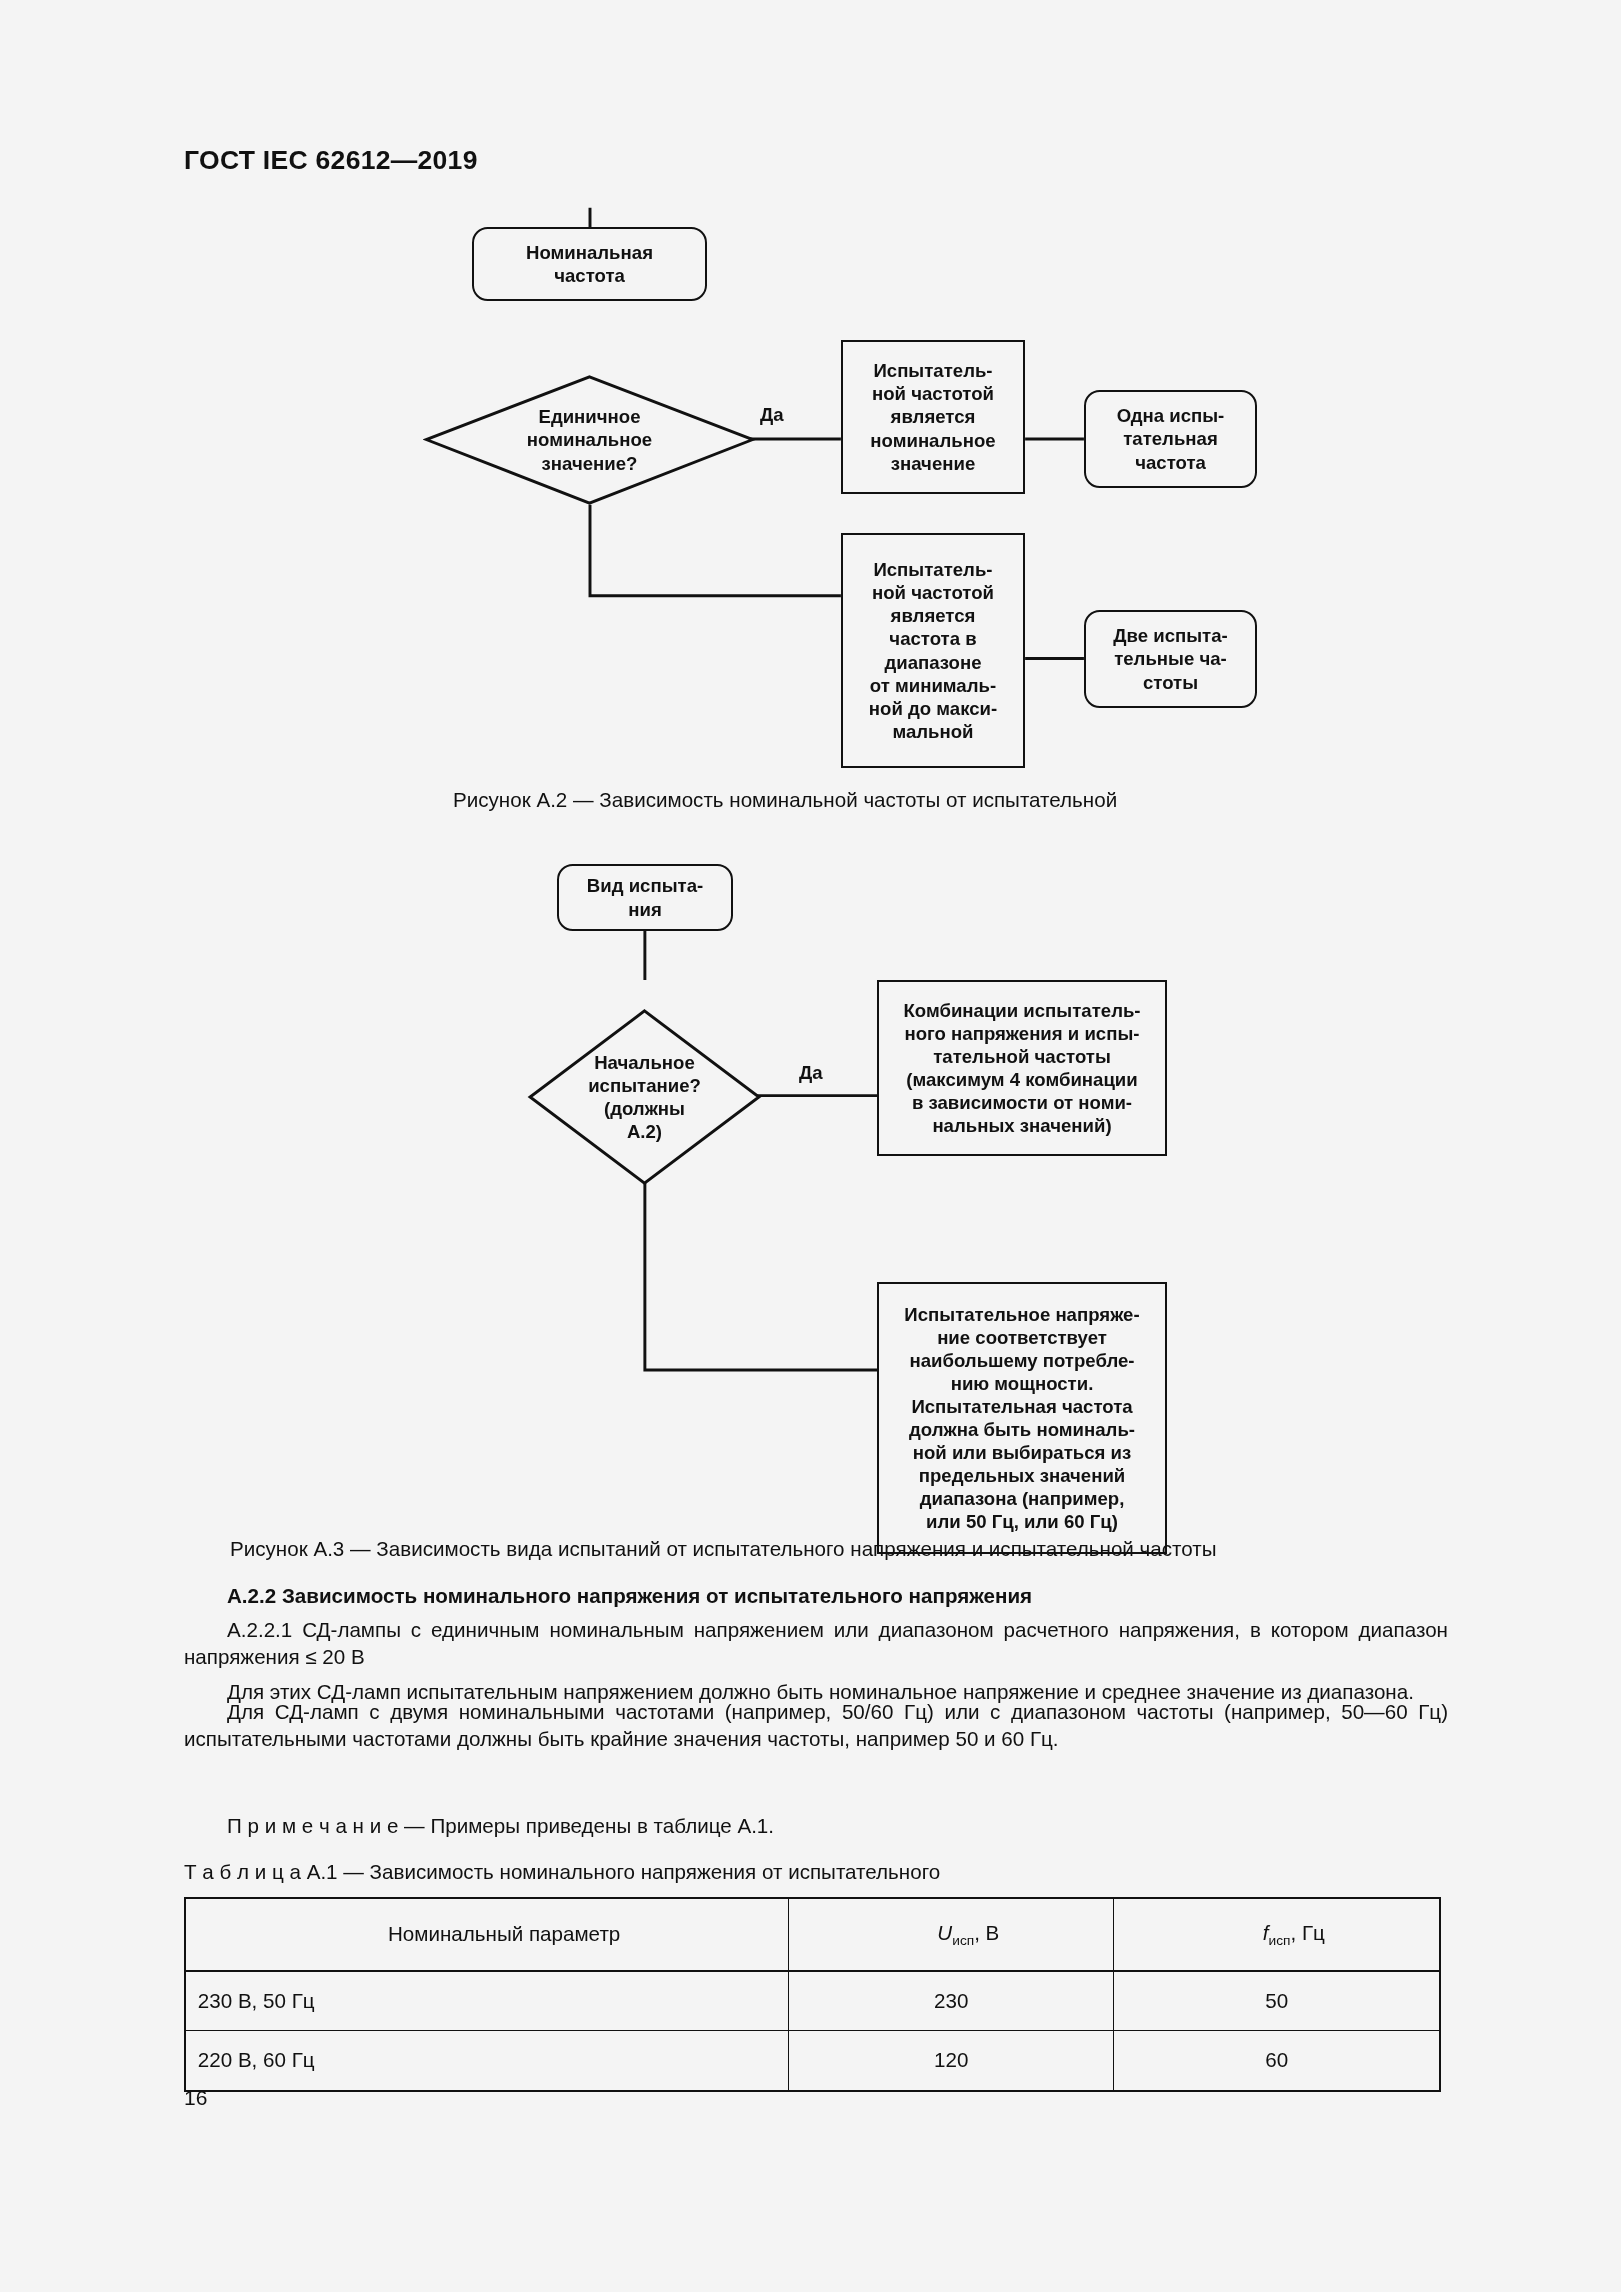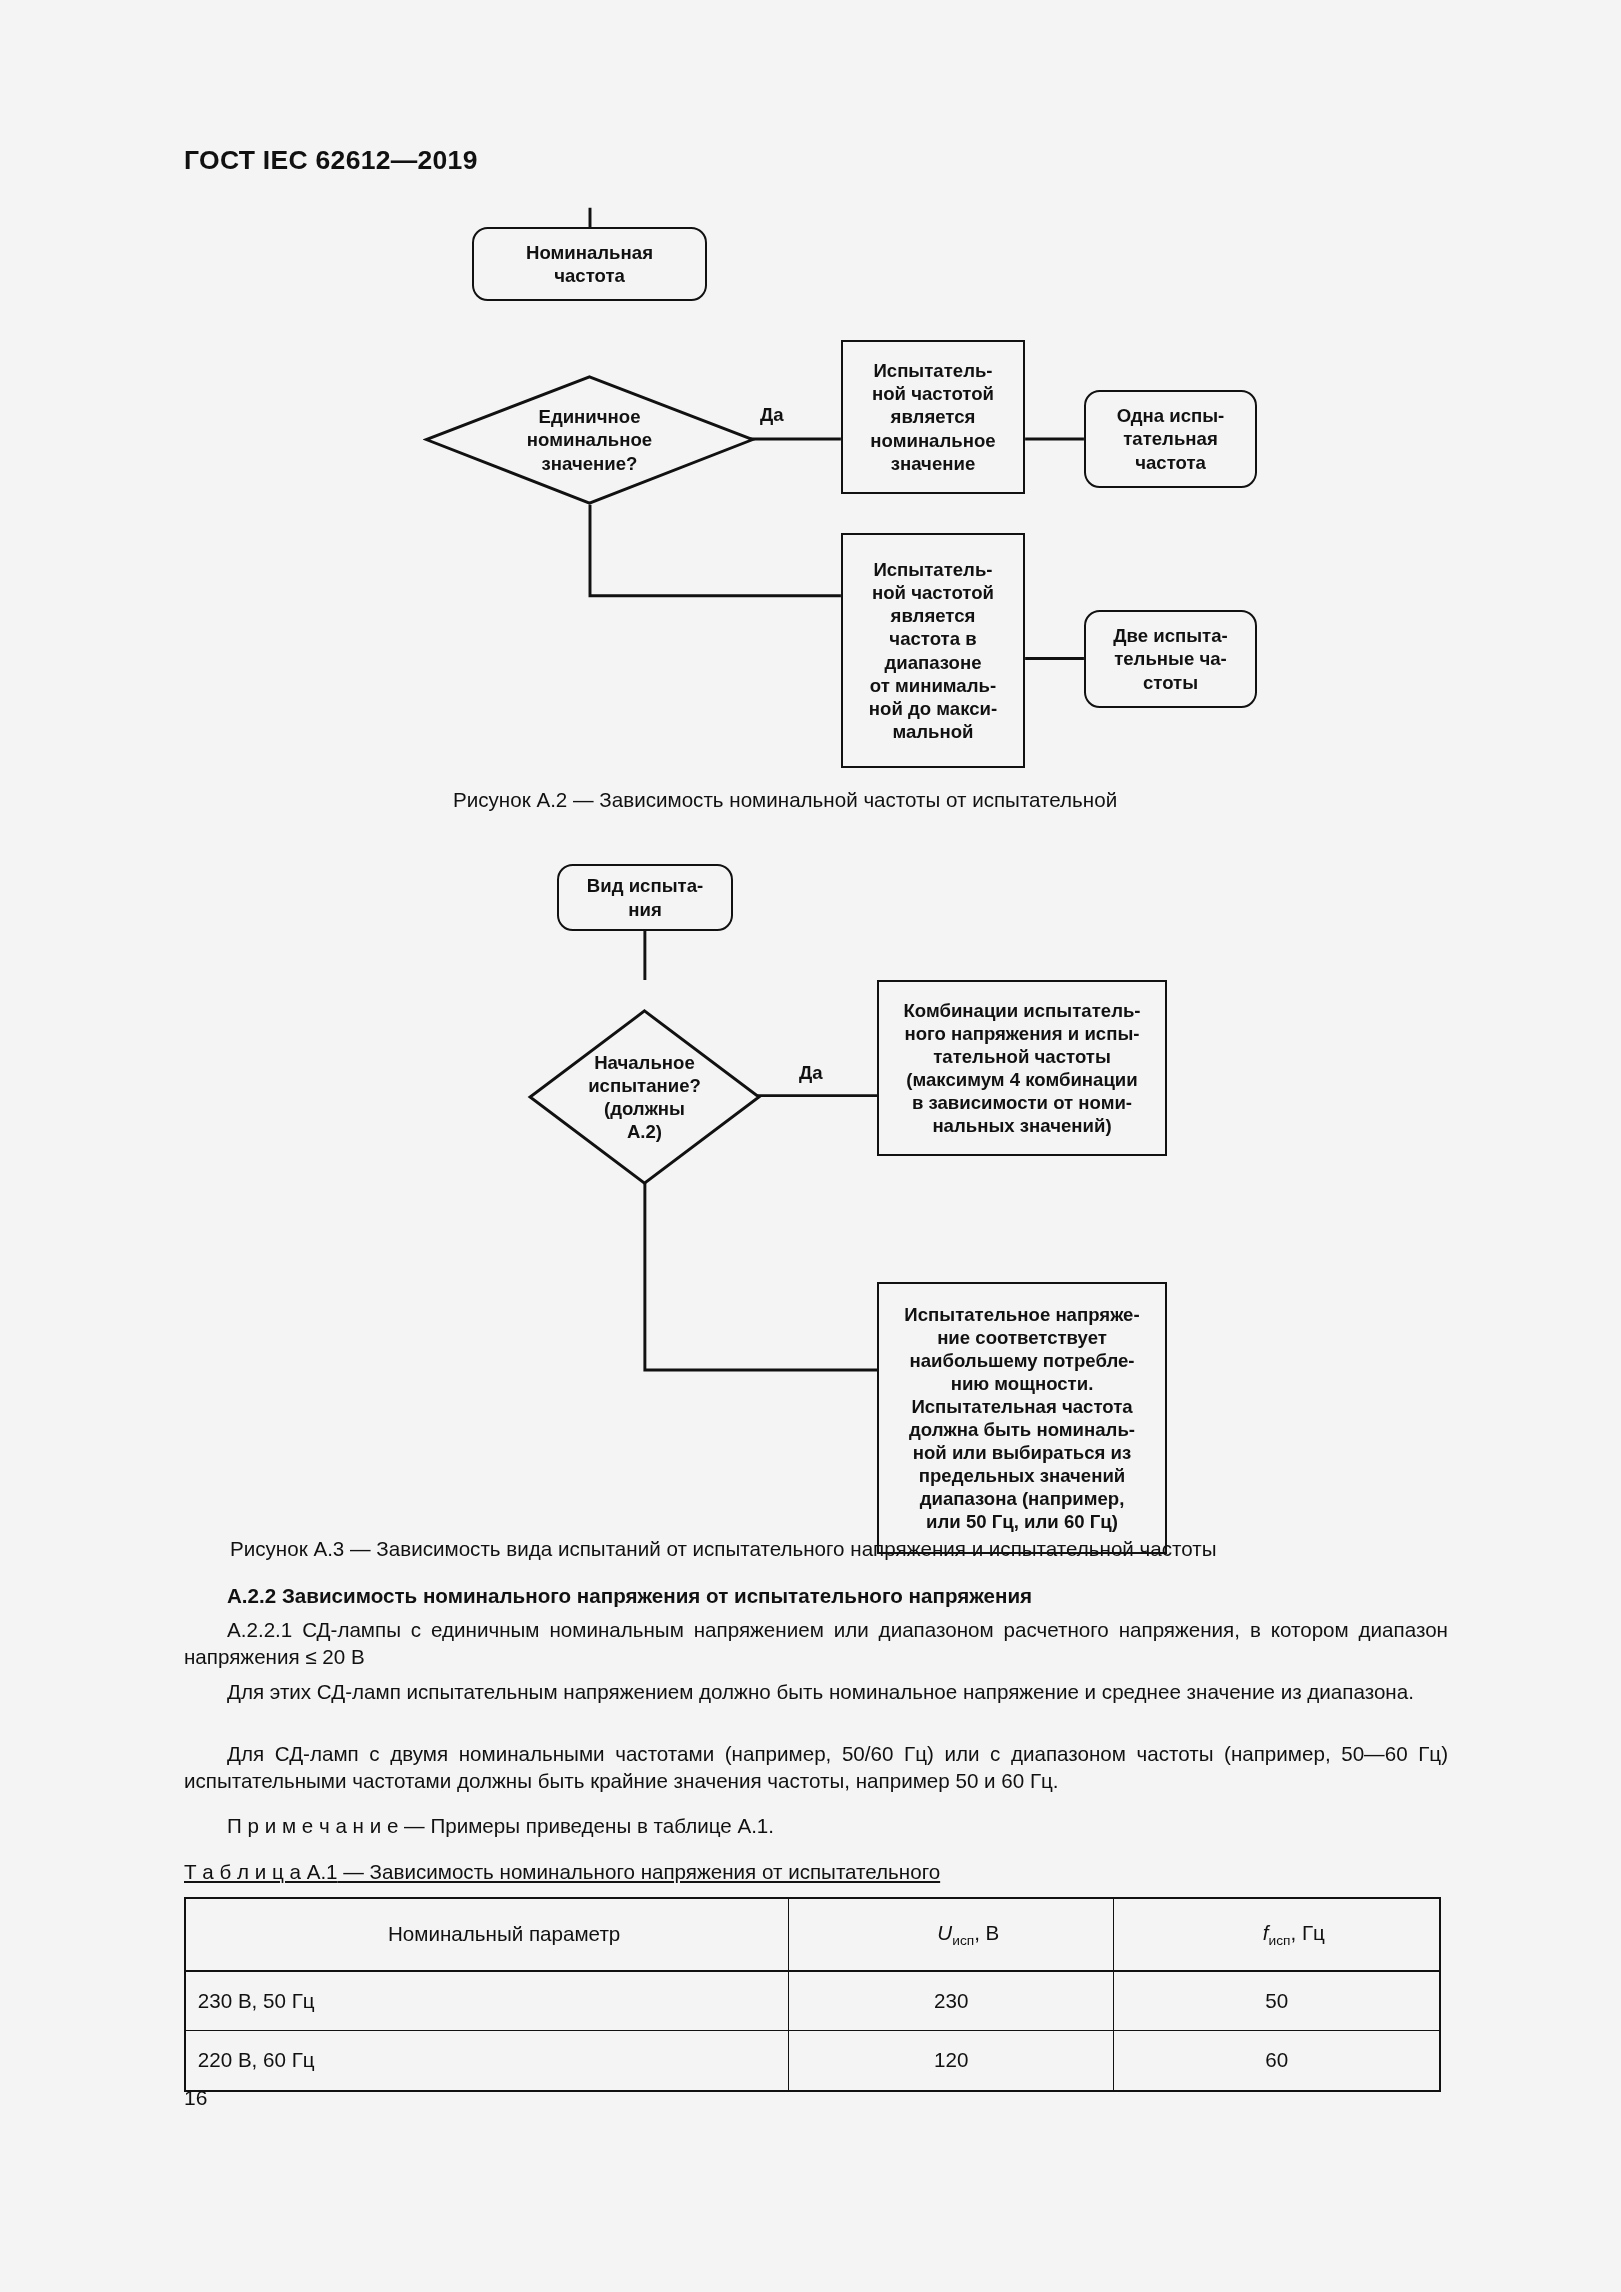--- a/index.html
+++ b/index.html
@@ -237,29 +237,29 @@
   <div class="sec-head" style="left:227px;top:1584px;">A.2.2 Зависимость номинального напряжения от испытательного напряжения</div>
 
   <div class="para" style="left:184px;top:1617px;">
     <span class="ind"></span><span>A.2.2.1 СД-лампы с единичным номинальным напряжением или диапазоном расчетного напряжения, в котором диапазон напряжения ≤ 20 В</span>
   </div>
 
   <div class="para" style="left:184px;top:1679px;">
     <span class="ind"></span><span>Для этих СД-ламп испытательным напряжением должно быть номинальное напряжение и среднее значение из диапазона.</span>
   </div>
 
-  <div class="para" style="left:184px;top:1741px;">
+  <div class="para" style="left:184px;top:1699px;">
     <span class="ind"></span><span>Для СД-ламп с двумя номинальными частотами (например, 50/60 Гц) или с диапазоном частоты (например, 50—60 Гц) испытательными частотами должны быть крайние значения частоты, например 50 и 60 Гц.</span>
   </div>
 
   <div class="note" style="left:227px;top:1814px;">
     <span>П р и м е ч а н и е</span><span> — Примеры приведены в таблице А.1.</span>
   </div>
 
-  <div class="tbl-caption" style="left:184px;top:1860px;text-decoration:underline;">
+  <div class="tbl-caption" style="left:184px;top:1860px;">
     <span>Т а б л и ц а  А.1</span><span> — Зависимость номинального напряжения от испытательного</span>
   </div>
 
   <table class="tbl">
     <thead>
       <tr>
         <th style="width:627px;">Номинальный параметр</th>
         <th style="width:314px;">
           <span class="itm">U</span><span class="sub">исп</span><span>, В</span>
         </th>

